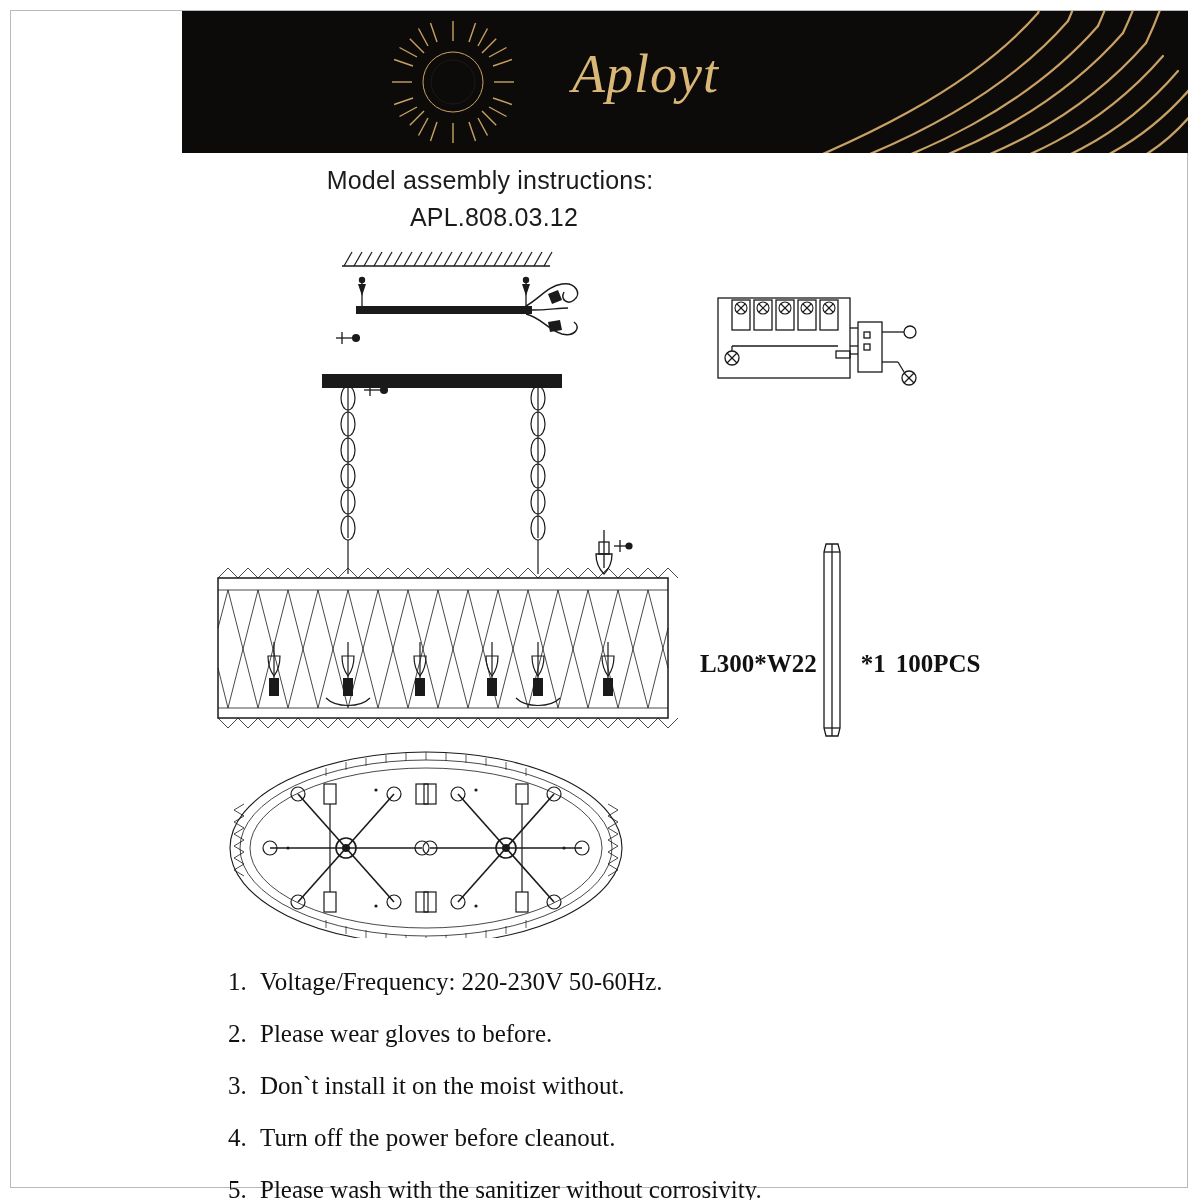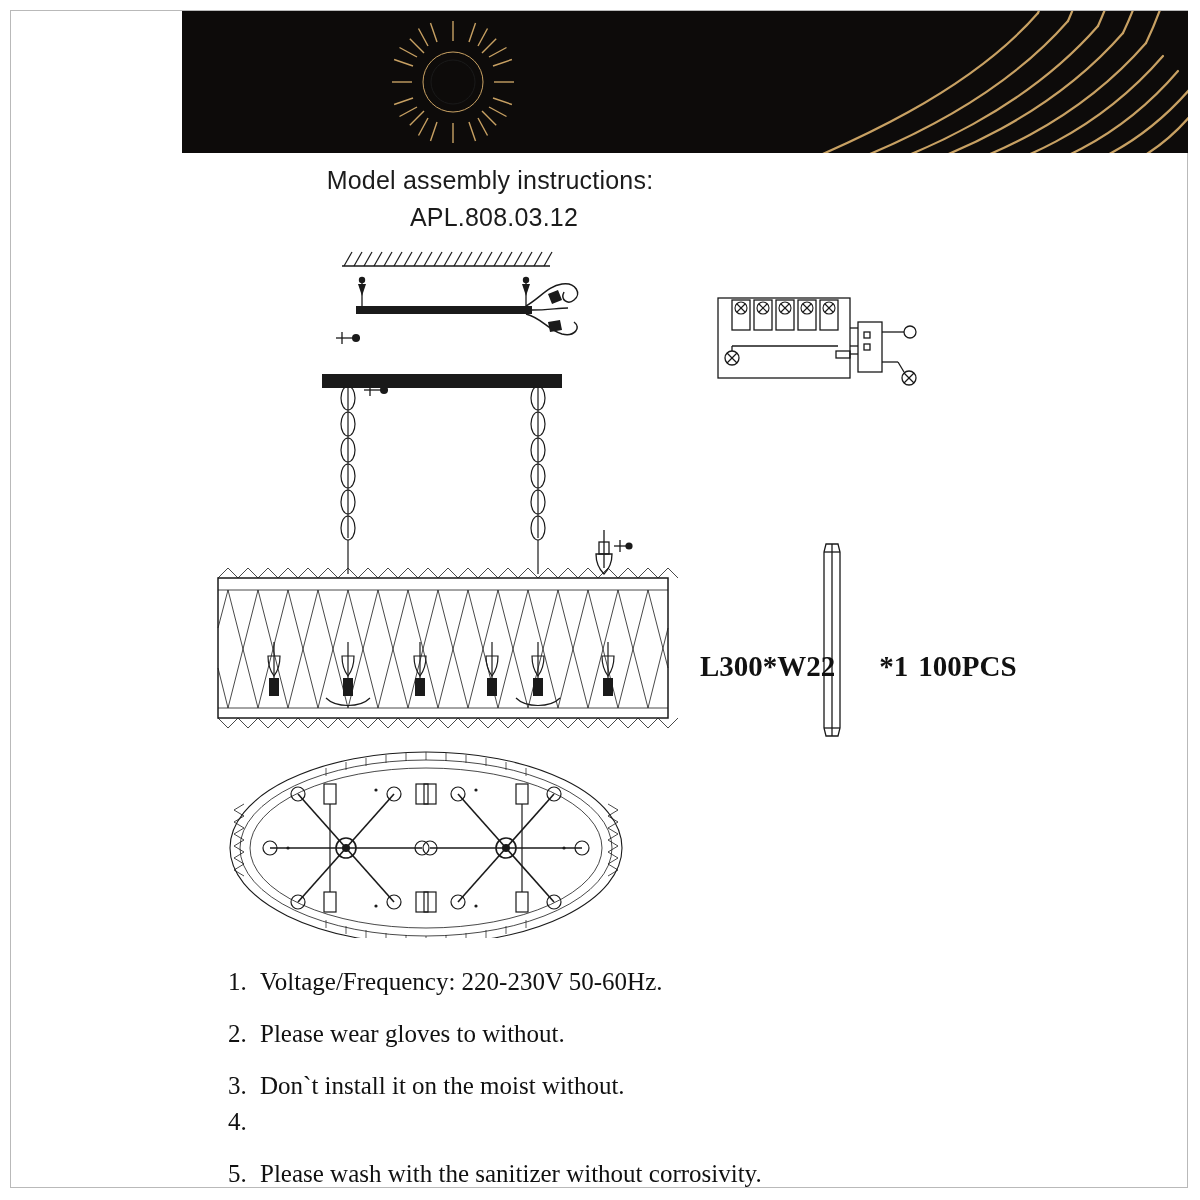--- a/index.html
+++ b/index.html
@@ -97,21 +97,21 @@
   .crystal-svg {
     position: absolute;
     left: 812px;
     top: 530px;
   }
   .spec-label {
     position: absolute;
     left: 700px;
     top: 650px;
     font-family: "Liberation Serif", serif;
-    font-size: 29px;
+    font-size: 25px;
     font-weight: bold;
     color: #111;
     white-space: nowrap;
   }
   .spec-label .gap { display: inline-block; width: 44px; }
   .spec-label .gap2 { display: inline-block; width: 10px; }
 
   
   .notes {
     position: absolute;
@@ -174,20 +174,21 @@
           <line x1="11.5" y1="30.5" x2="29" y2="40"></line>
           <line x1="101" y1="90" x2="118.5" y2="99.5"></line>
           <line x1="11.5" y1="99.5" x2="29" y2="90"></line>
           <line x1="101" y1="40" x2="118.5" y2="30.5"></line>
         </g>
         <circle cx="65" cy="65" r="30" fill="none" stroke="#c8a163" stroke-width="1"></circle>
       </g>
       <circle cx="65" cy="65" r="22" fill="#0d0b0a" stroke="#1a1a1a" stroke-width="1"></circle>
     </svg>
 
+    <div class="brand">Aployt</div>
 
     <svg class="fan" viewBox="0 0 460 330">
       <g stroke="#c8a163" stroke-width="2.2" fill="none" stroke-linecap="round">
         <path d="M60 330 C 150 300 260 250 330 170"></path>
         <path d="M95 330 C 185 305 290 255 360 175"></path>
         <path d="M130 330 C 215 308 315 262 385 182"></path>
         <path d="M168 330 C 248 312 340 270 408 192"></path>
         <path d="M206 330 C 278 316 360 280 425 205"></path>
         <path d="M246 330 C 308 320 380 290 440 220"></path>
         <path d="M286 330 C 336 324 398 300 452 238"></path>
@@ -543,28 +544,29 @@
     <span>L300*W22</span><span class="gap"></span><span>*1</span><span class="gap2"></span><span>100PCS</span>
   </div>
 
   <div class="notes">
     <div class="note-row">
       <div class="note-num">1.</div>
       <div class="note-text">Voltage/Frequency: 220-230V 50-60Hz.</div>
     </div>
     <div class="note-row">
       <div class="note-num">2.</div>
-      <div class="note-text">Please wear gloves to without.</div>
+      <div class="note-text">Please wear gloves to before.</div>
     </div>
     <div class="note-row">
       <div class="note-num">3.</div>
       <div class="note-text">Don`t install it on the moist without.</div>
     </div>
     <div class="note-row">
       <div class="note-num">4.</div>
+      <div class="note-text">Turn off the power before cleanout.</div>
     </div>
     <div class="note-row">
       <div class="note-num">5.</div>
       <div class="note-text">Please wash with the sanitizer without corrosivity.</div>
     </div>
     <div class="note-row">
       <div class="note-num">6.</div>
     </div>
   </div>
 </div>

